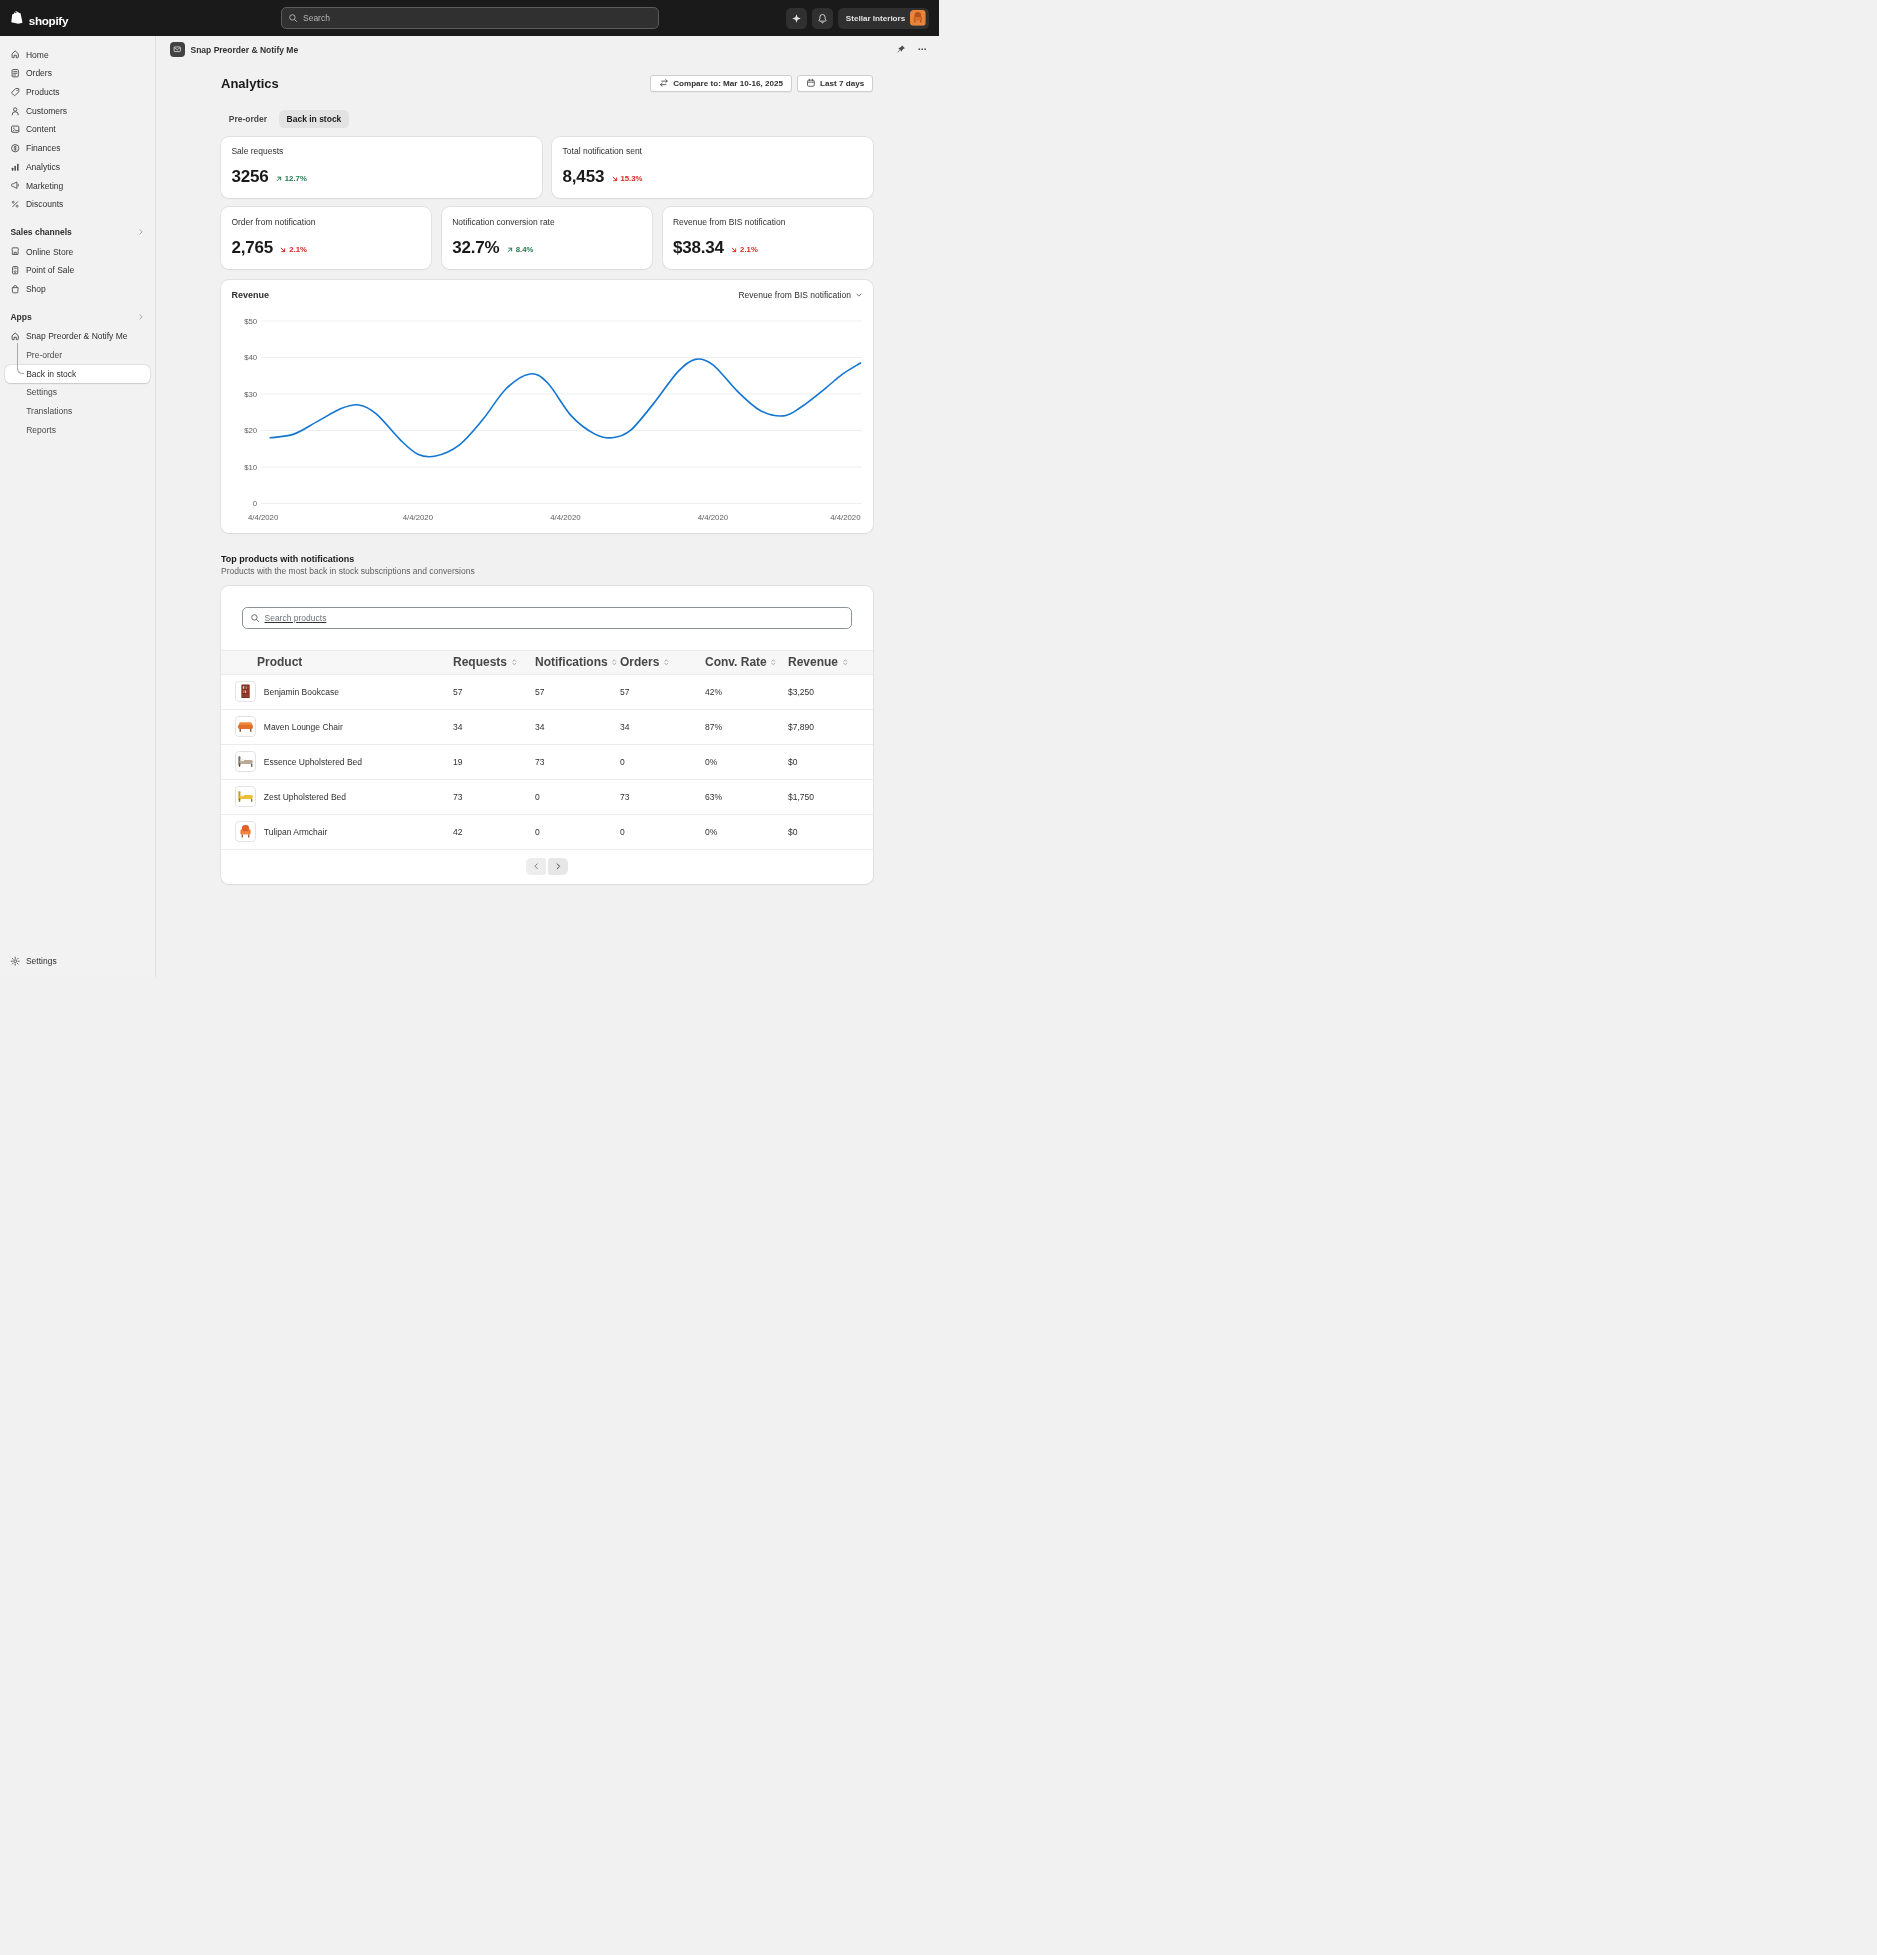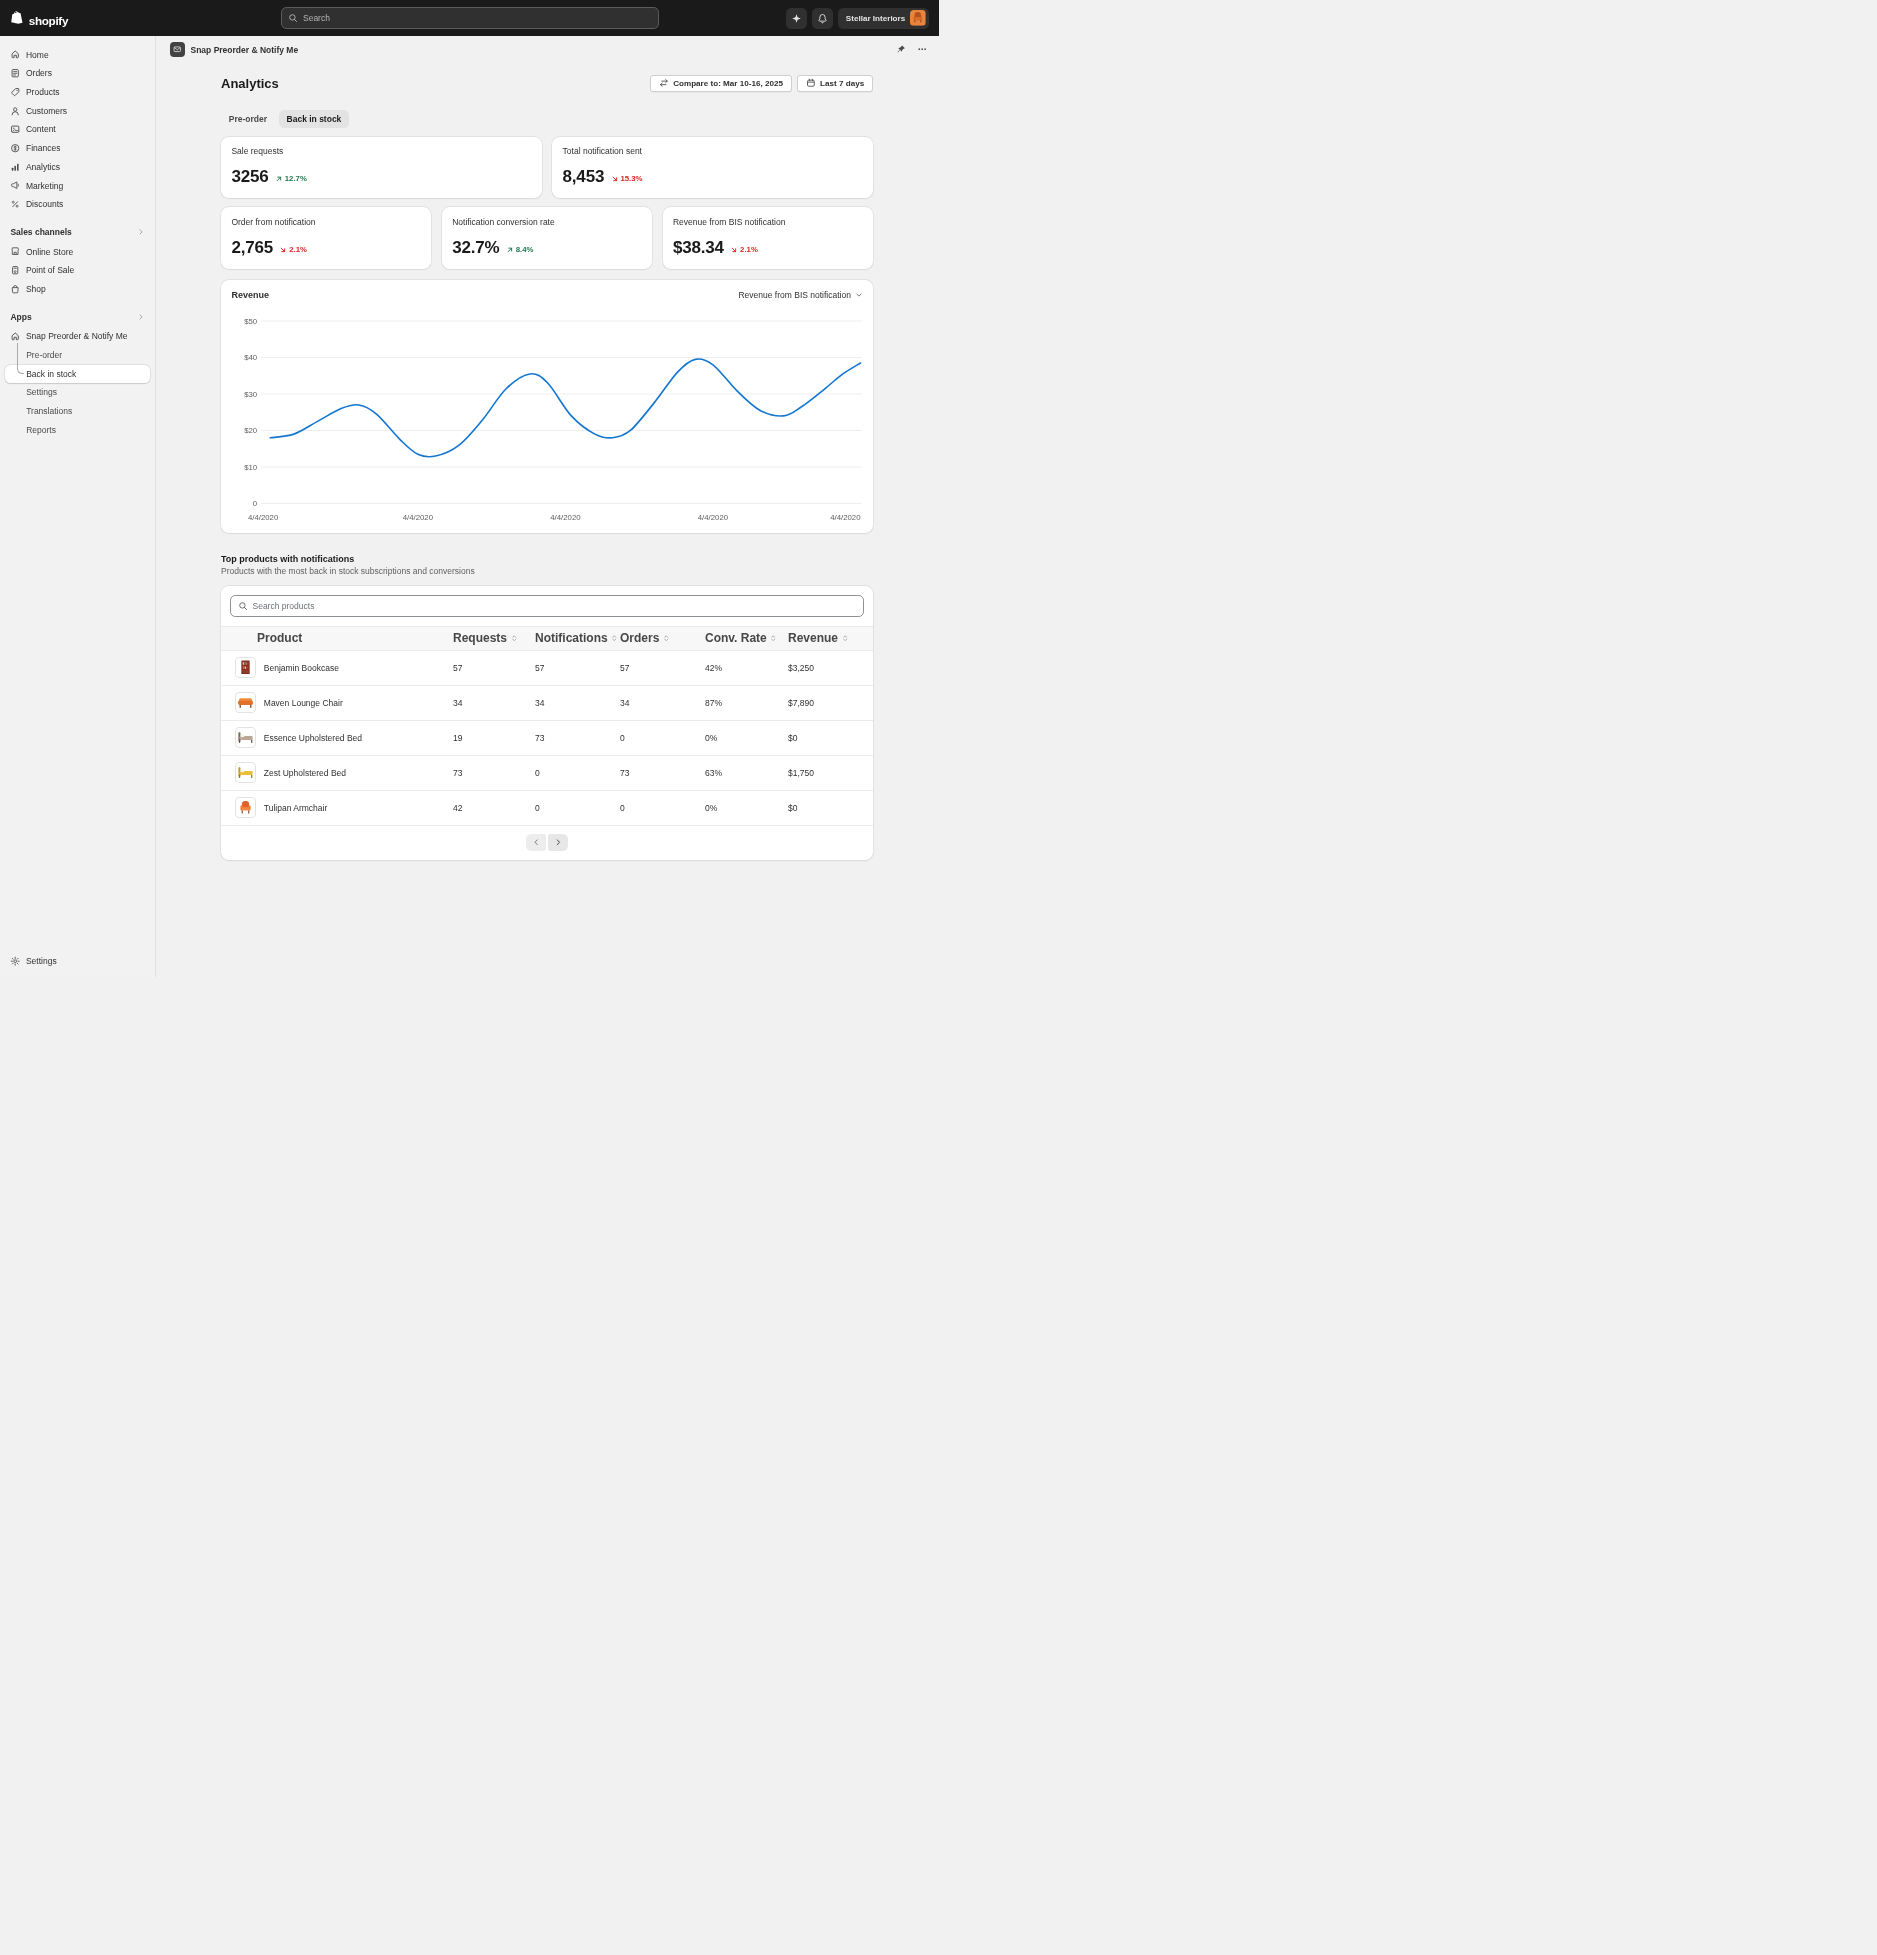--- a/index.html
+++ b/index.html
@@ -75,21 +75,21 @@
   .chart-select{margin-left:auto;display:flex;align-items:center;gap:3.9px;font-size:8.5px;color:#303030;}
   .chart-select .cic{width:7.8px;height:7.8px;color:#4a4a4a;}
   #revenue-chart{margin-top:7.8px;}
   #revenue-chart text{font-family:inherit;}
 
   .section-head{margin-top:21px;}
   .section-head h2{font-size:9px;font-weight:700;color:#1a1a1a;}
   .section-head p{font-size:8.5px;color:#616161;margin-top:2px;}
 
   .table-card{margin-top:9.8px;overflow:hidden;}
-  .table-search{padding:9px;}
+  .table-search{padding:21px;text-decoration:underline;}
   .search-field{height:22px;border:0.7px solid #8c9196;border-radius:5.2px;display:flex;align-items:center;gap:5.2px;padding:0 6.5px;color:#616161;background:#fff;}
   .search-field .sicon{width:9.8px;height:9.8px;flex:none;}
   .search-field input{border:none;outline:none;flex:1;font-size:8.5px;font-family:inherit;color:#303030;background:transparent;}
   .search-field input::placeholder{color:#6d7175;}
   table{width:100%;border-collapse:collapse;table-layout:fixed;}
   thead th{height:23.5px;background:#f7f7f7;border-top:0.7px solid #ebebeb;border-bottom:0.7px solid #ebebeb;font-size:12px;font-weight:600;color:#474747;text-align:left;}
   th .th-inner{display:flex;align-items:center;gap:2.6px;}
   th.first{padding-left:36px;}
   th .sort{width:8.5px;height:8.5px;color:#8a8a8a;flex:none;}
   tbody td{height:35px;border-bottom:0.7px solid #ebebeb;font-size:8.5px;color:#303030;}

